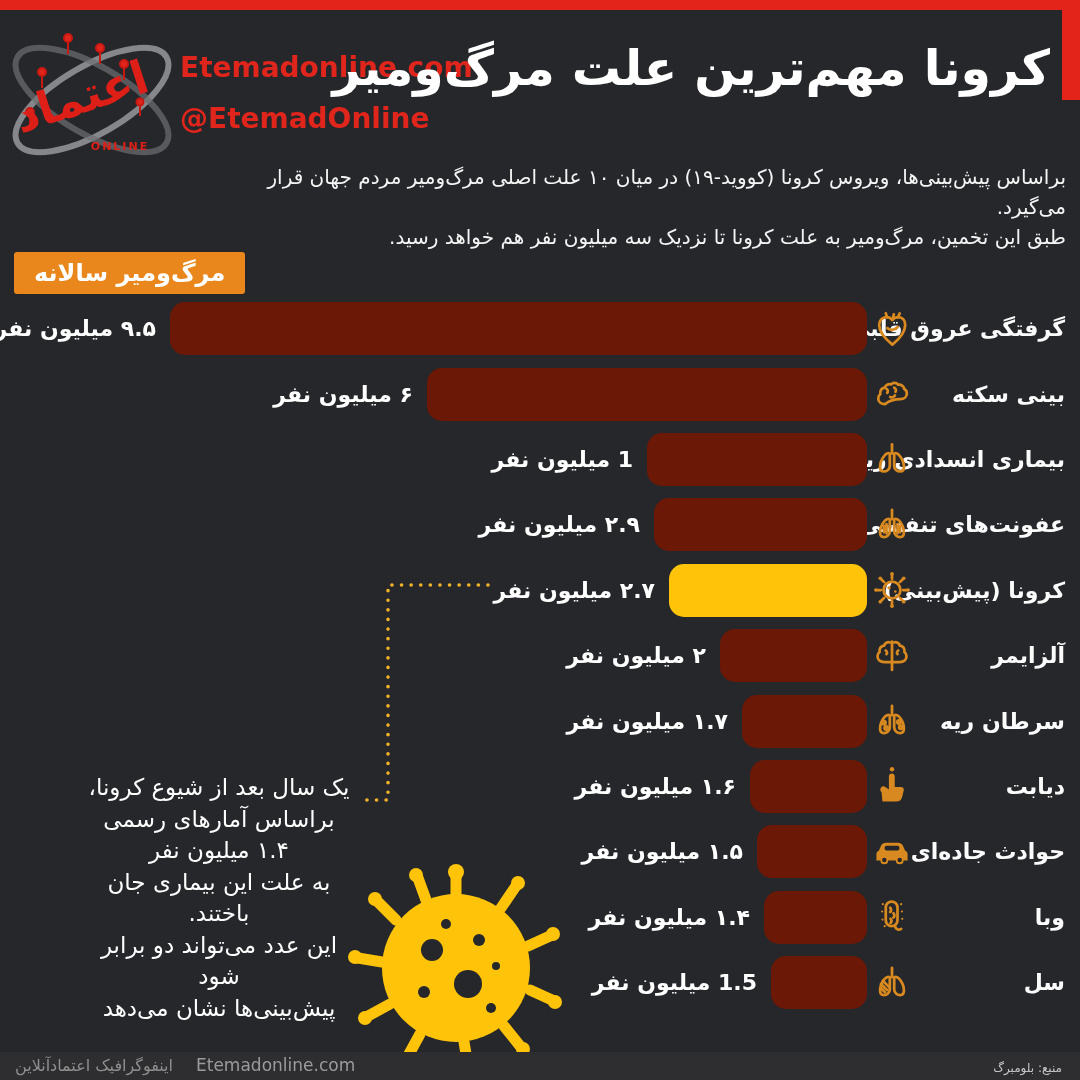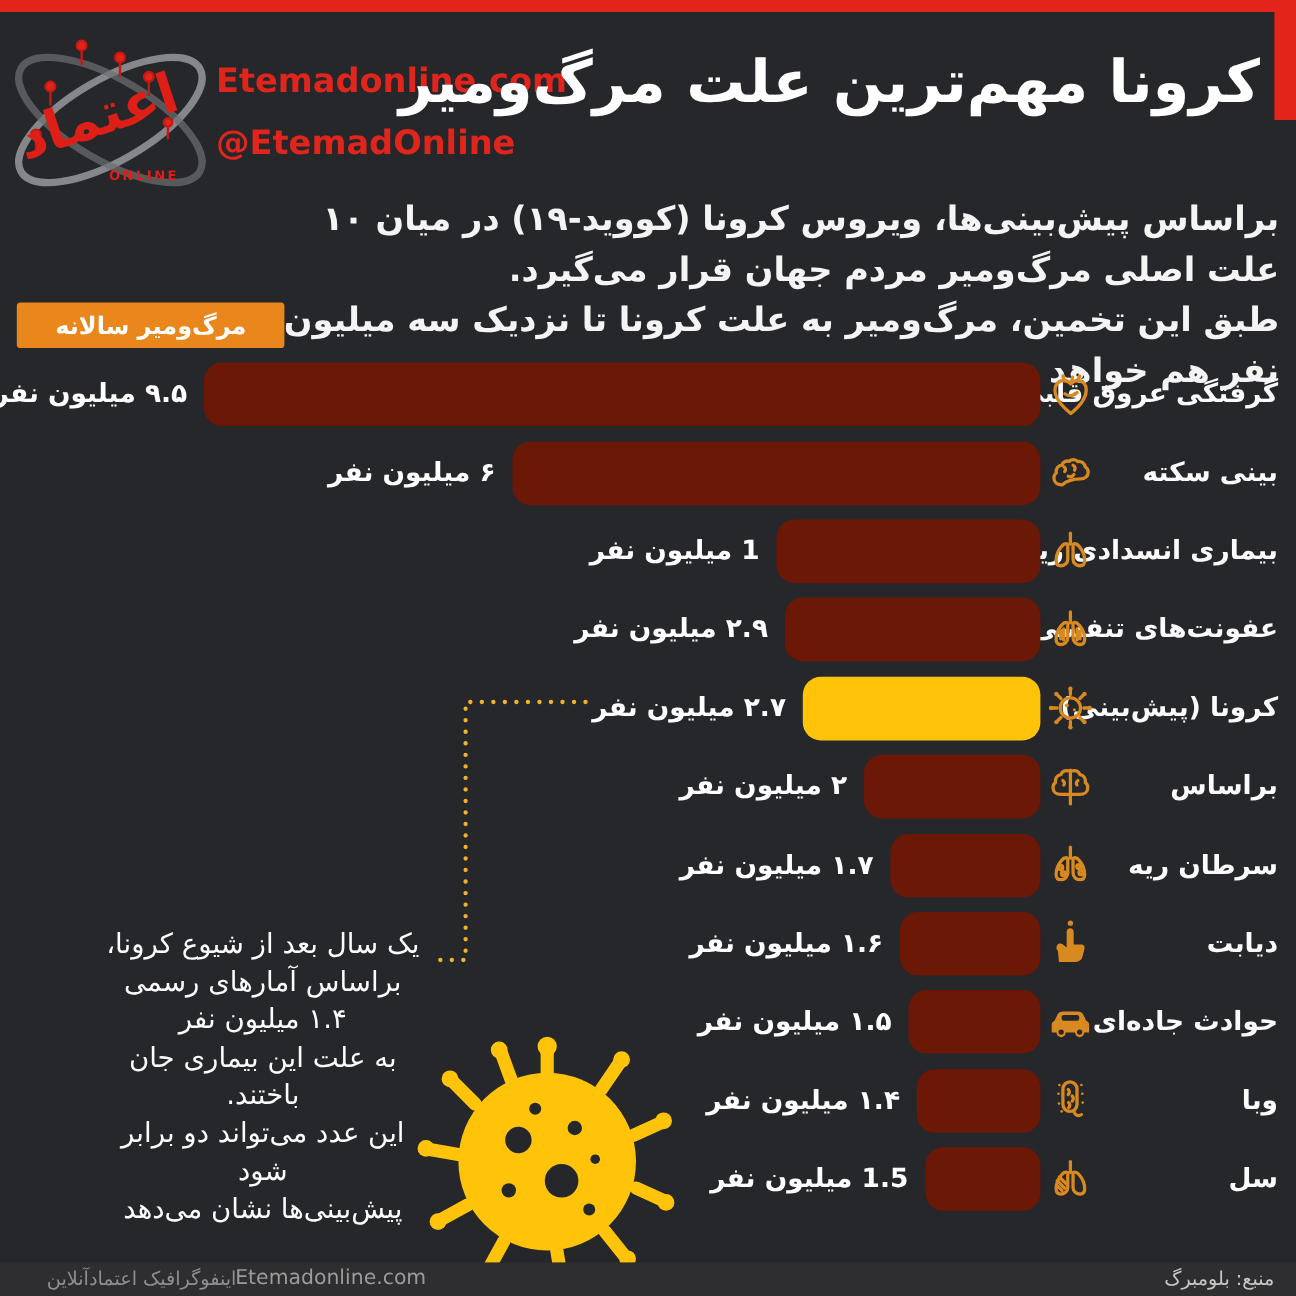--- a/index.html
+++ b/index.html
@@ -16,25 +16,25 @@
   
   .logo{position:absolute;left:8px;top:20px;width:170px;height:148px;}
   .brand-text{position:absolute;left:180px;top:52px;line-height:1.15;}
   .brand-site,.brand-handle{display:block;color:#e0251c;font-weight:bold;font-size:28px;}
   .brand-handle{margin-top:19px;}
 
   
   .title{position:absolute;right:30px;top:30px;text-align:right;direction:rtl;
          font-size:49px;font-weight:900;line-height:1.6;color:#fff;}
   .subtitle{position:absolute;right:14px;top:162px;width:860px;text-align:right;direction:rtl;
-            font-size:28px;font-weight:700;line-height:1.5;color:#f4f4f4;}
+            font-size:20px;font-weight:400;line-height:1.5;color:#f4f4f4;}
 
   
   .badge{position:absolute;left:14px;top:252px;background:#ea871c;color:#fff;
-         font-size:20px;font-weight:700;padding:7px 32px;border-radius:3px;direction:rtl;}
+         font-size:24px;font-weight:700;padding:7px 20px;border-radius:3px;direction:rtl;}
 
   
   .chart{position:absolute;top:296px;left:0;right:0;}
   .bar-row{direction:rtl;display:flex;align-items:center;height:65.4px;padding-right:15px;}
   .row-label{width:148px;font-size:22px;font-weight:700;color:#fbfbfb;text-align:start;
              white-space:nowrap;}
   .row-icon{width:50px;height:54px;display:flex;align-items:center;justify-content:center;flex:none;}
   .row-icon svg{width:44px;height:44px;display:block;}
   .row-bar{height:53px;border-radius:15px;flex:none;}
   .row-value{font-size:22px;font-weight:700;color:#fff;white-space:nowrap;margin-inline-start:14px;}
@@ -44,23 +44,23 @@
 
   
   .annotation{position:absolute;left:78px;top:772px;width:282px;text-align:center;direction:rtl;
               font-size:23px;font-weight:500;line-height:31.5px;color:#fdfdfd;}
 
   
   .virus{position:absolute;left:346px;top:858px;width:220px;height:220px;}
 
   
   .footer{position:absolute;left:0;bottom:0;width:1080px;height:28px;background:#2e2e30;}
-  .footer-credit{position:absolute;left:15px;bottom:5px;font-size:16px;color:#8f8f8f;direction:rtl;margin-left:24px;}
+  .footer-credit{position:absolute;left:15px;bottom:5px;font-size:16px;color:#8f8f8f;direction:rtl;}
   .footer-site{position:absolute;left:196px;bottom:5px;font-size:17px;color:#9b9b9b;}
-  .footer-source{position:absolute;right:18px;bottom:5px;font-size:16px;color:#c7c7c7;direction:rtl;}
+  .footer-source{position:absolute;right:18px;bottom:5px;font-size:12px;color:#c7c7c7;direction:rtl;}
 </style>
 </head>
 <body>
 
 <div class="canvas">
 
   <div class="top-strip"></div>
   <div class="corner-block"></div>
 
   <svg class="logo" viewBox="0 0 170 148">
@@ -181,21 +181,21 @@
               <circle cx="10.4" cy="10.8" r=".9"></circle>
               <circle cx="13.8" cy="12.8" r=".7"></circle>
             </g>
           </svg>
         </div>
       <div class="row-bar" style="width: 198px; background: rgb(255, 196, 10);"></div>
       <div class="row-value">۲.۷ میلیون نفر</div>
     </div>
 
     <div class="bar-row">
-      <div class="row-label">براساس</div>
+      <div class="row-label">آلزایمر</div>
       <div class="row-icon">
           <svg viewBox="0 0 24 24">
             <g fill="none" stroke="#d8891f" stroke-width="1.5" stroke-linecap="round" stroke-linejoin="round">
               <path d="M11 4.6c-1.4-.5-2.9.3-3.3 1.7-1.7.2-2.8 1.6-2.5 3.6-.7.5-1.1 1.4-1.1 2.3 0 1.7 1.4 3.1 3.7 3.1h4.5"></path>
               <path d="M13 4.6c1.4-.5 2.9.3 3.3 1.7 1.7.2 2.8 1.6 2.5 3.6.7.5 1.1 1.4 1.1 2.3 0 1.7-1.4 3.1-3.7 3.1h-4.5"></path>
               <path d="M12 4.2v15.4"></path>
               <path d="M8.6 9c.7.5.9 1.4.4 2M15.4 9c-.7.5-.9 1.4-.4 2"></path>
             </g>
           </svg>
         </div>

